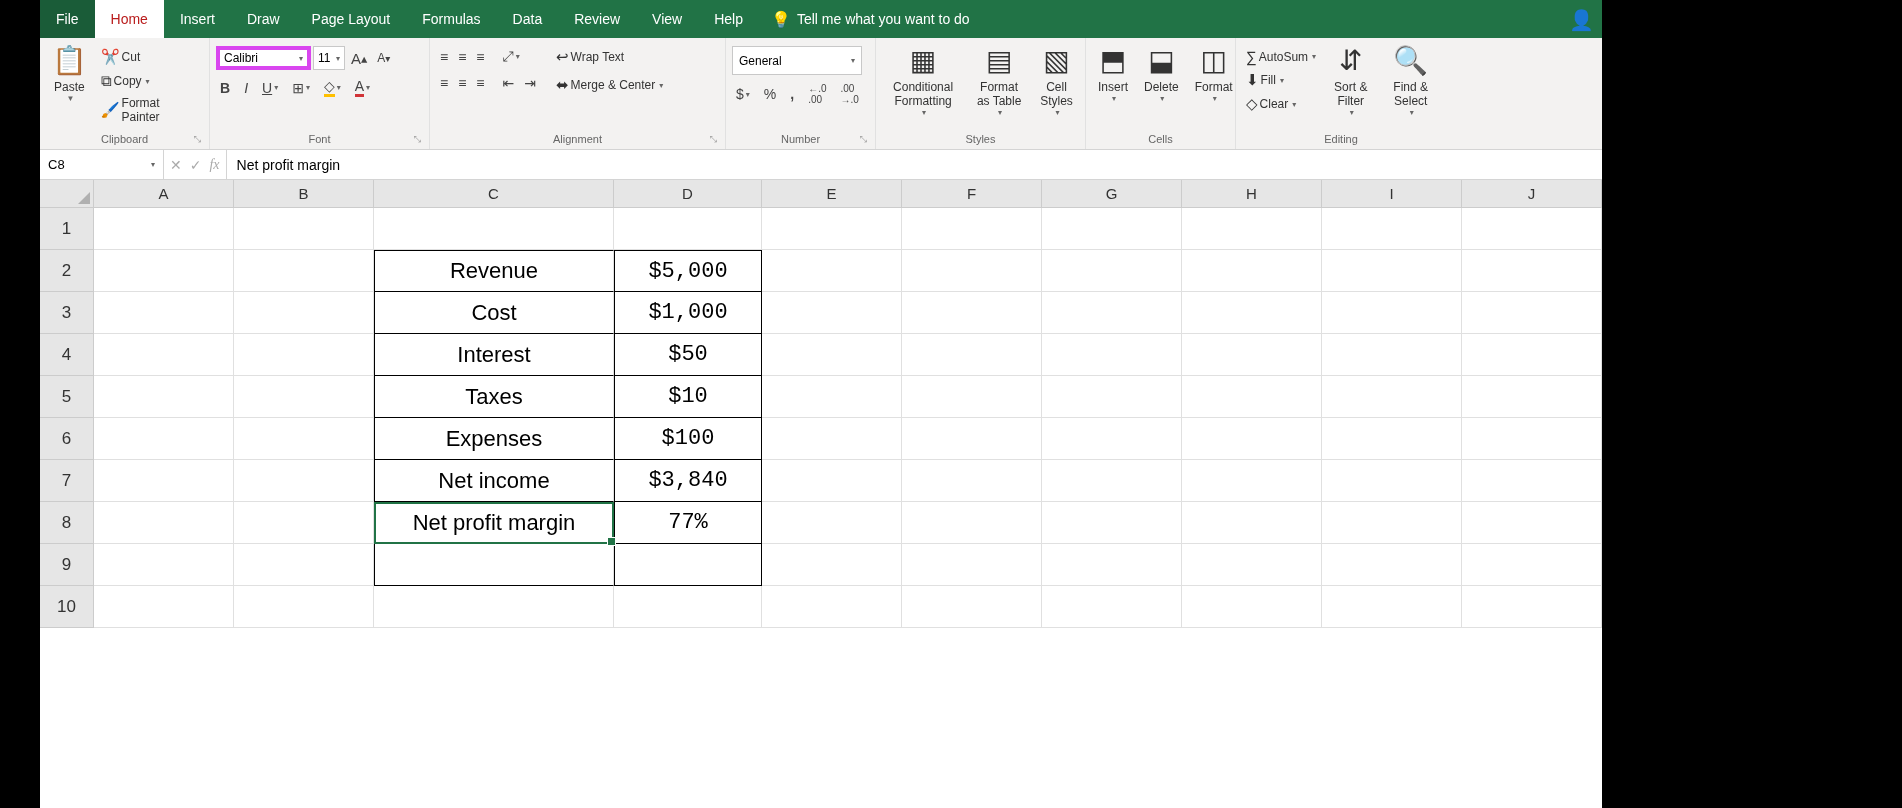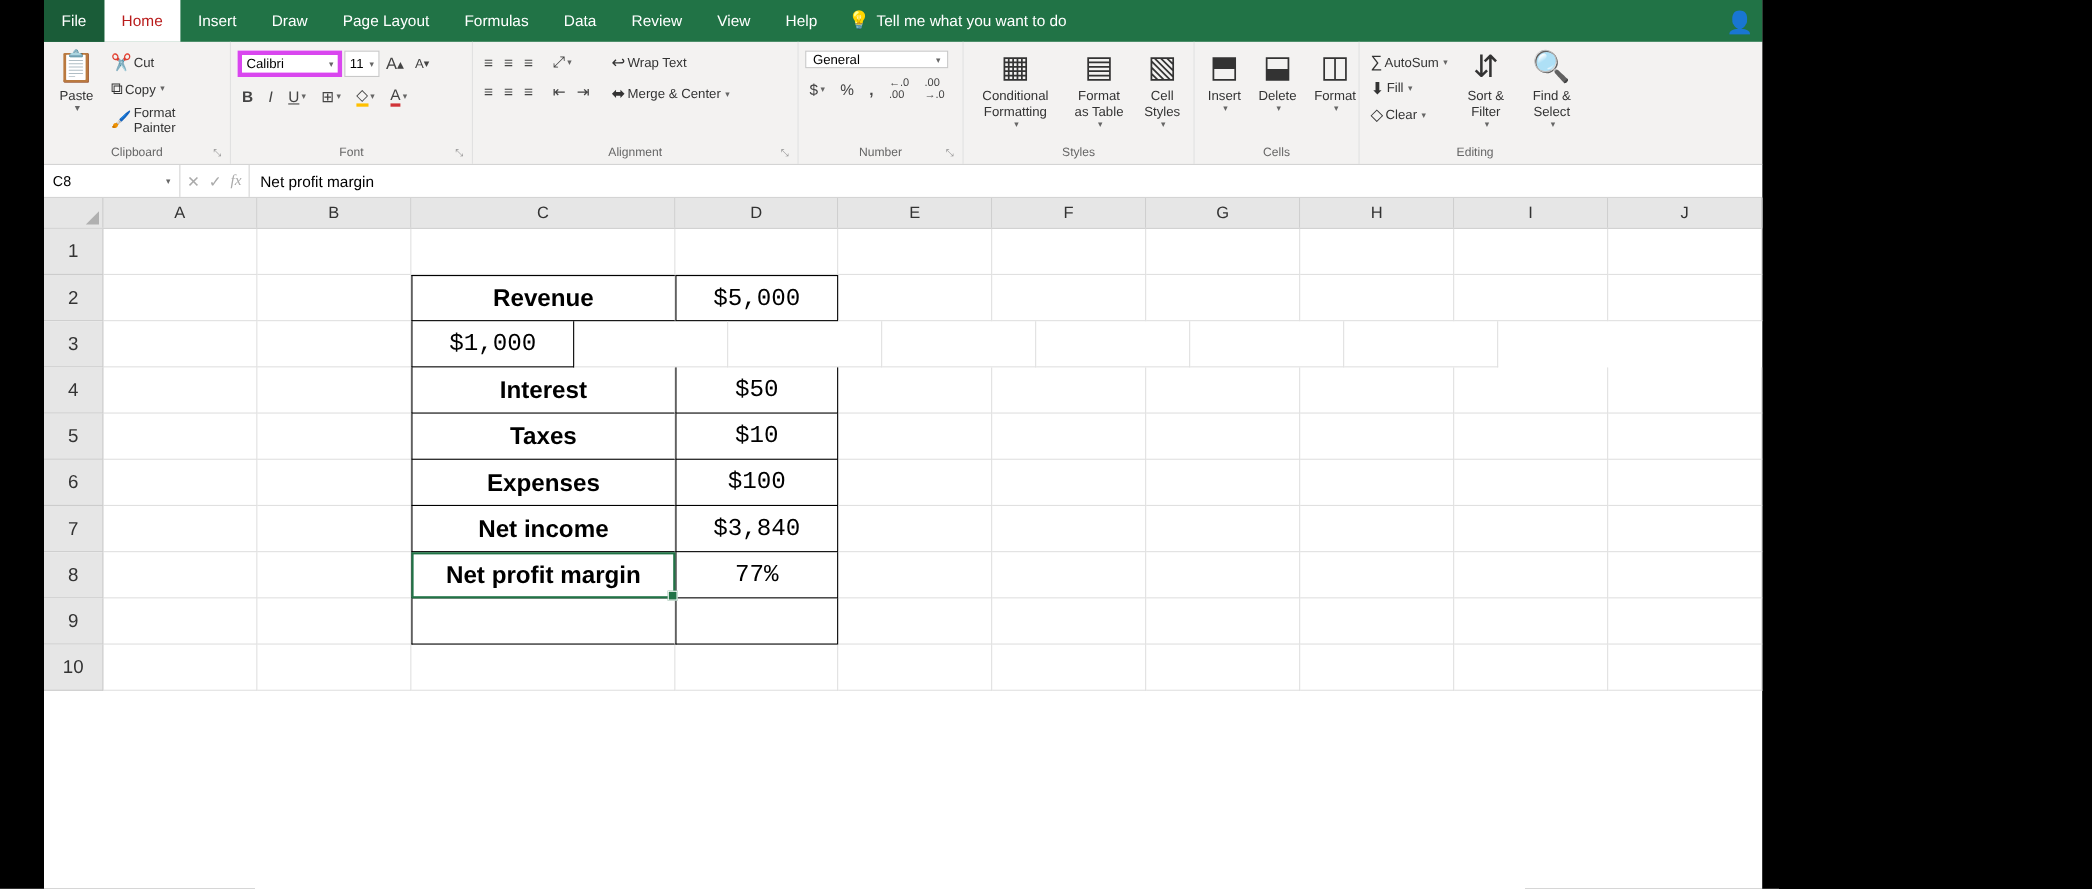--- a/index.html
+++ b/index.html
@@ -29,21 +29,21 @@
 .small-row .icon { font-size: 15px; }
 .mini-btn { padding: 2px 4px; cursor: pointer; font-size: 14px; color: #444; display: inline-flex; align-items: center; }
 .dd { font-size: 8px; color: #666; margin-left: 2px; }
 
 .vstack { display: flex; flex-direction: column; gap: 2px; }
 .hstack { display: flex; align-items: center; gap: 2px; }
 
 .font-name { width: 95px; height: 24px; border: 4px solid #d946ef; background: #fff; font-size: 12px; padding: 0 4px; display: flex; align-items: center; justify-content: space-between; }
 .font-size { width: 32px; height: 24px; border: 1px solid #c8c8c8; background: #fff; font-size: 12px; padding: 0 4px; display: flex; align-items: center; justify-content: space-between; }
 
-.number-format { width: 130px; height: 16px; border: 1px solid #c8c8c8; background: #fff; font-size: 12px; padding: 0 6px; display: flex; align-items: center; justify-content: space-between; }
+.number-format { width: 130px; height: 29px; border: 1px solid #c8c8c8; background: #fff; font-size: 12px; padding: 0 6px; display: flex; align-items: center; justify-content: space-between; }
 
 .color-underline { border-bottom: 3px solid; padding-bottom: 0; }
 .red-u { border-color: #d13438; }
 .yellow-u { border-color: #ffc000; }
 
 
 .formula-bar { height: 30px; border-bottom: 1px solid #d4d4d4; display: flex; align-items: stretch; background: #fff; }
 .name-box { width: 124px; border-right: 1px solid #d4d4d4; display: flex; align-items: center; padding: 0 8px; font-size: 13px; justify-content: space-between; }
 .fb-btns { display: flex; align-items: center; padding: 0 6px; gap: 8px; border-right: 1px solid #d4d4d4; color: #aaa; }
 .fb-btns span { cursor: pointer; font-size: 14px; }
@@ -58,21 +58,21 @@
 .col-h { border-right: 1px solid #ccc; display: flex; align-items: center; justify-content: center; font-size: 15px; color: #333; background: #e6e6e6; }
 .col-A { width: 140px; } .col-B { width: 140px; } .col-C { width: 240px; } .col-D { width: 148px; }
 .col-E, .col-F, .col-G, .col-H, .col-I, .col-J { width: 140px; }
 
 .grid-body { display: flex; }
 .row-headers { width: 54px; }
 .row-h { height: 42px; border-bottom: 1px solid #ccc; border-right: 1px solid #ccc; background: #e6e6e6; display: flex; align-items: center; justify-content: center; font-size: 17px; color: #333; }
 .cells { position: relative; flex: 1; }
 .cell-row { display: flex; height: 42px; }
 .cell { border-right: 1px solid #e0e0e0; border-bottom: 1px solid #e0e0e0; font-size: 22px; display: flex; align-items: center; padding: 0 8px; }
-.cell.bold { font-weight: 700; }
+.cell.bold { font-weight: 400; }
 .cell.center { justify-content: center; }
 
 .tbl-border-t { border-top: 1.5px solid #000; }
 .tbl-border-b { border-bottom: 1.5px solid #000 !important; }
 .tbl-border-l { border-left: 1.5px solid #000; }
 .tbl-border-r { border-right: 1.5px solid #000 !important; font-family: Liberation Mono, monospace; }
 
 .selected-cell { position: absolute; border: 2px solid #217346; pointer-events: none; }
 .selected-cell::after { content: ''; position: absolute; right: -4px; bottom: -4px; width: 7px; height: 7px; background: #217346; border: 1px solid #fff; }
 </style>
@@ -359,20 +359,21 @@
           <div class="cell col-F"></div>
           <div class="cell col-G"></div>
           <div class="cell col-H"></div>
           <div class="cell col-I"></div>
           <div class="cell col-J"></div>
         </div>
 
         <div class="cell-row">
           <div class="cell col-A"></div>
           <div class="cell col-B"></div>
+          <div class="cell col-C bold center tbl-border-l tbl-border-b">Cost</div>
           <div class="cell col-D center tbl-border-r tbl-border-b tbl-border-l">$1,000</div>
           <div class="cell col-E"></div>
           <div class="cell col-F"></div>
           <div class="cell col-G"></div>
           <div class="cell col-H"></div>
           <div class="cell col-I"></div>
           <div class="cell col-J"></div>
         </div>
 
         <div class="cell-row">

